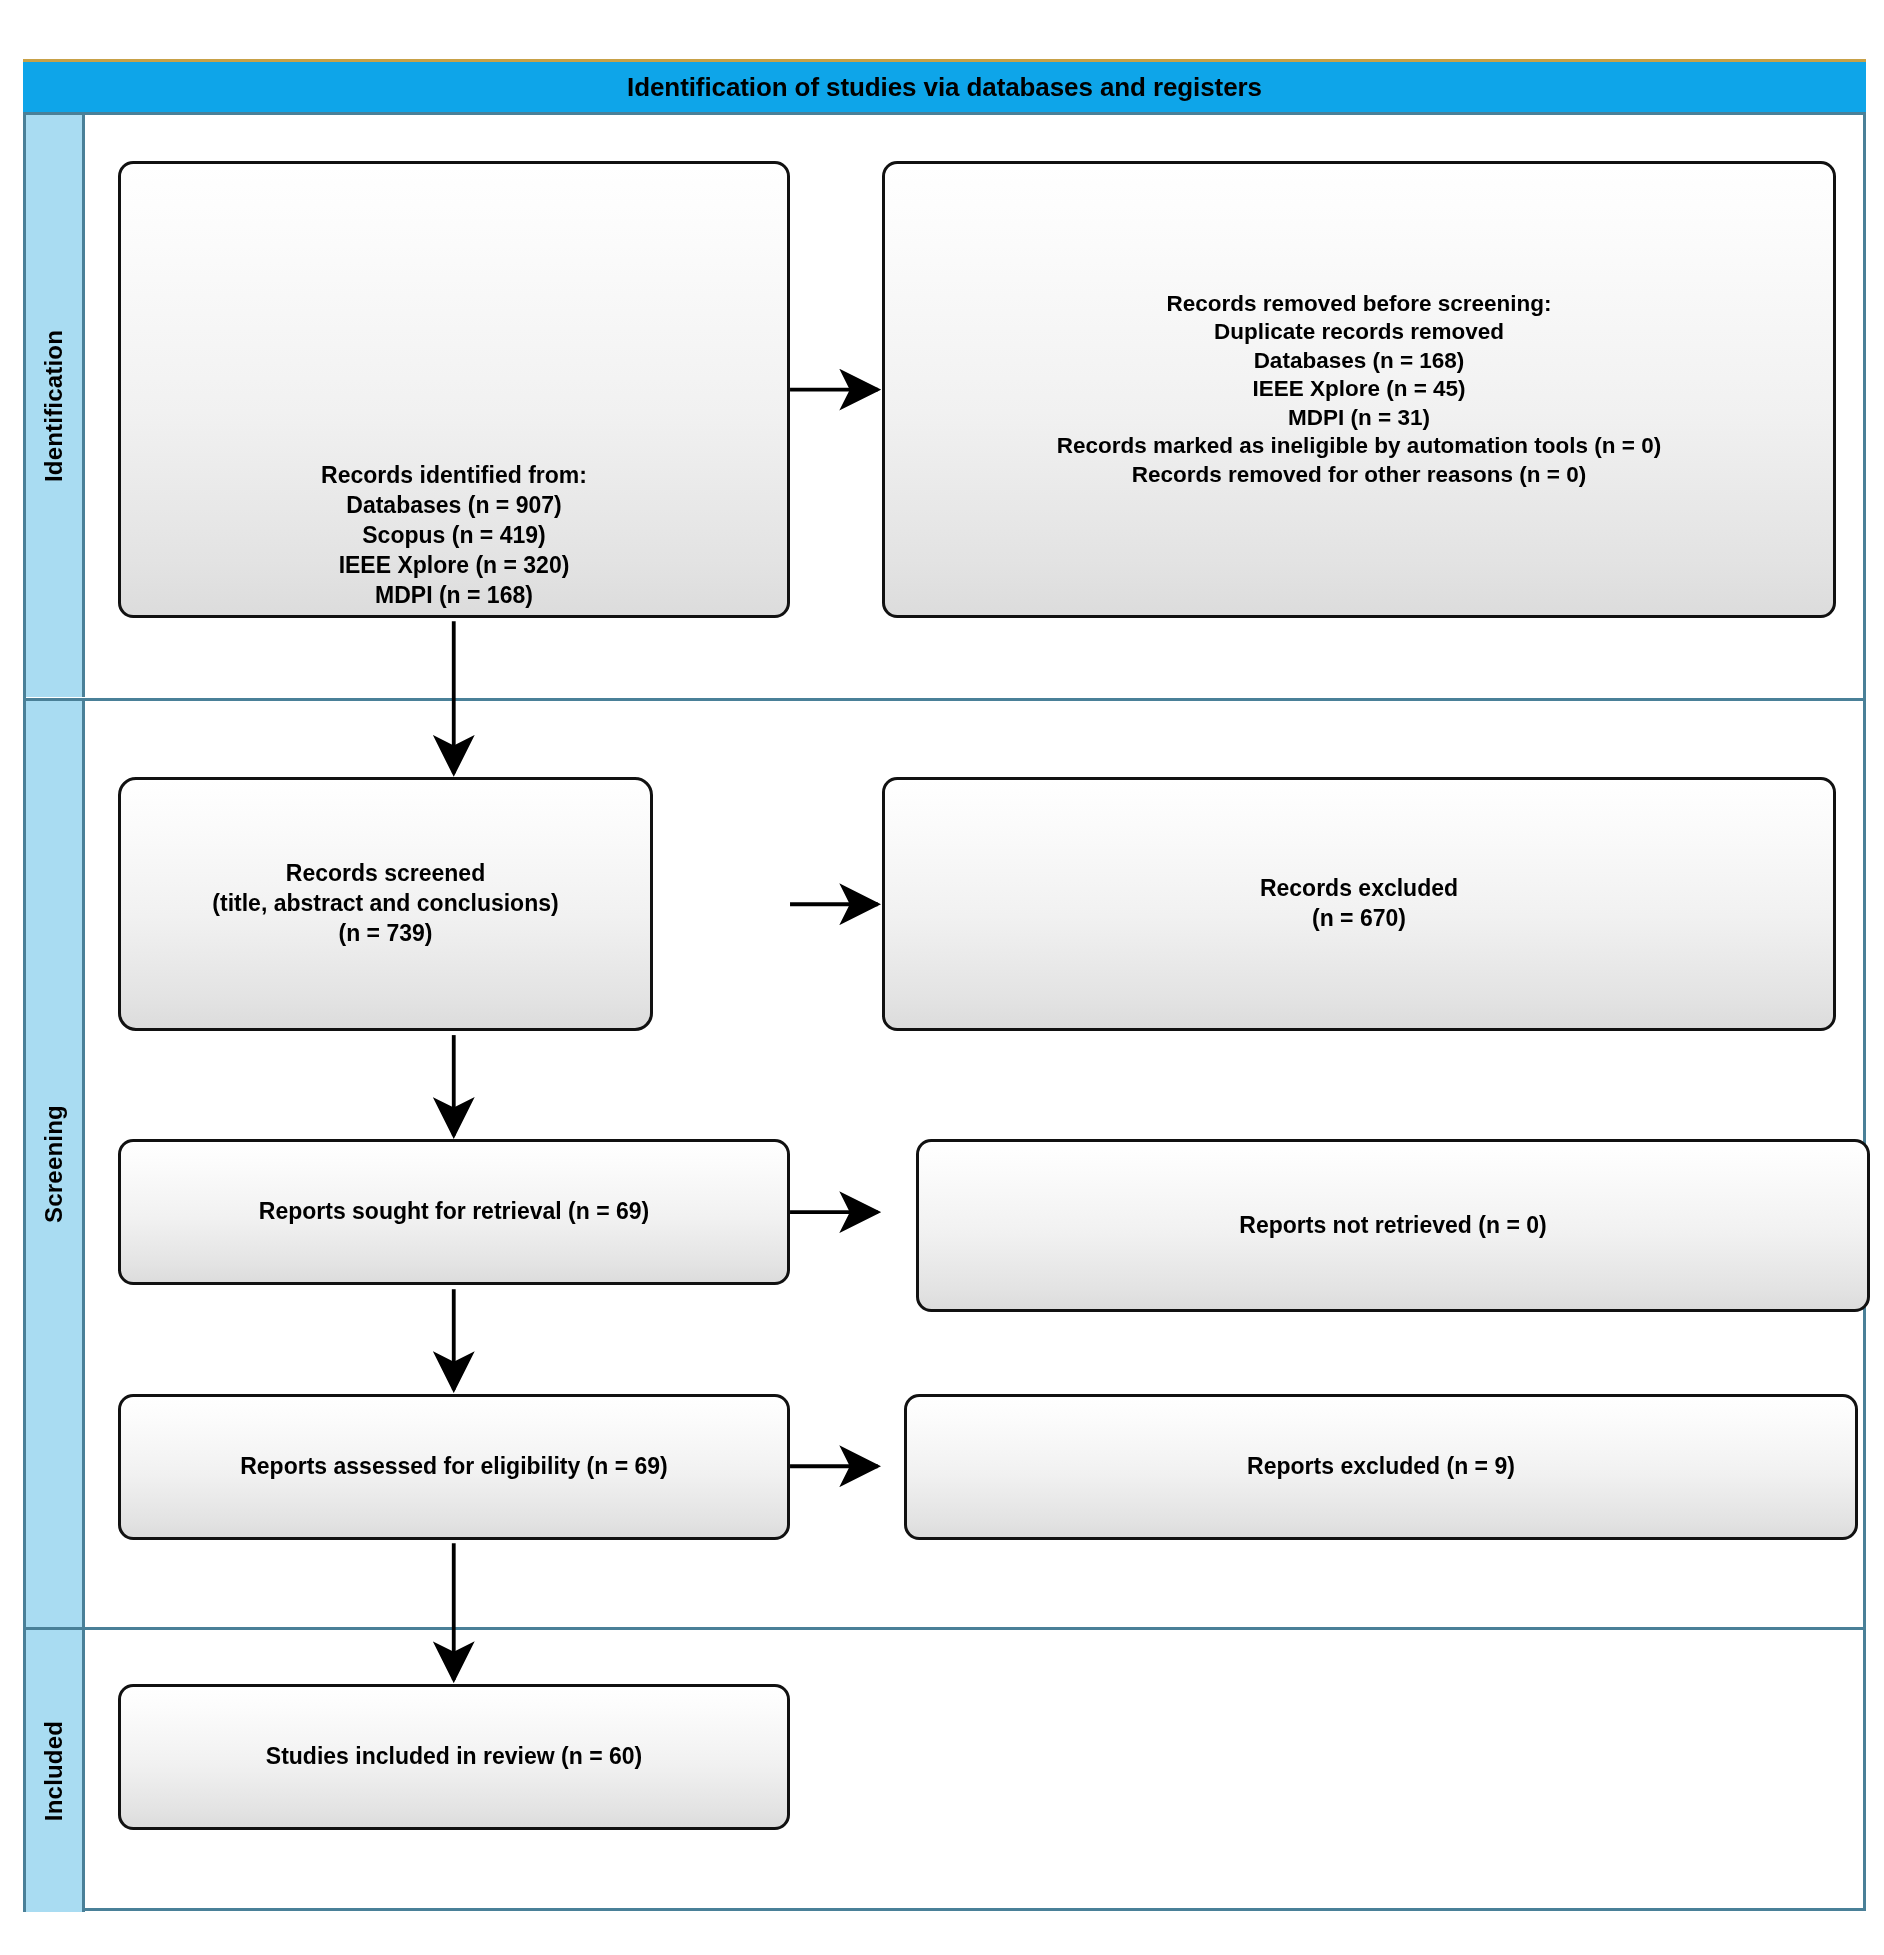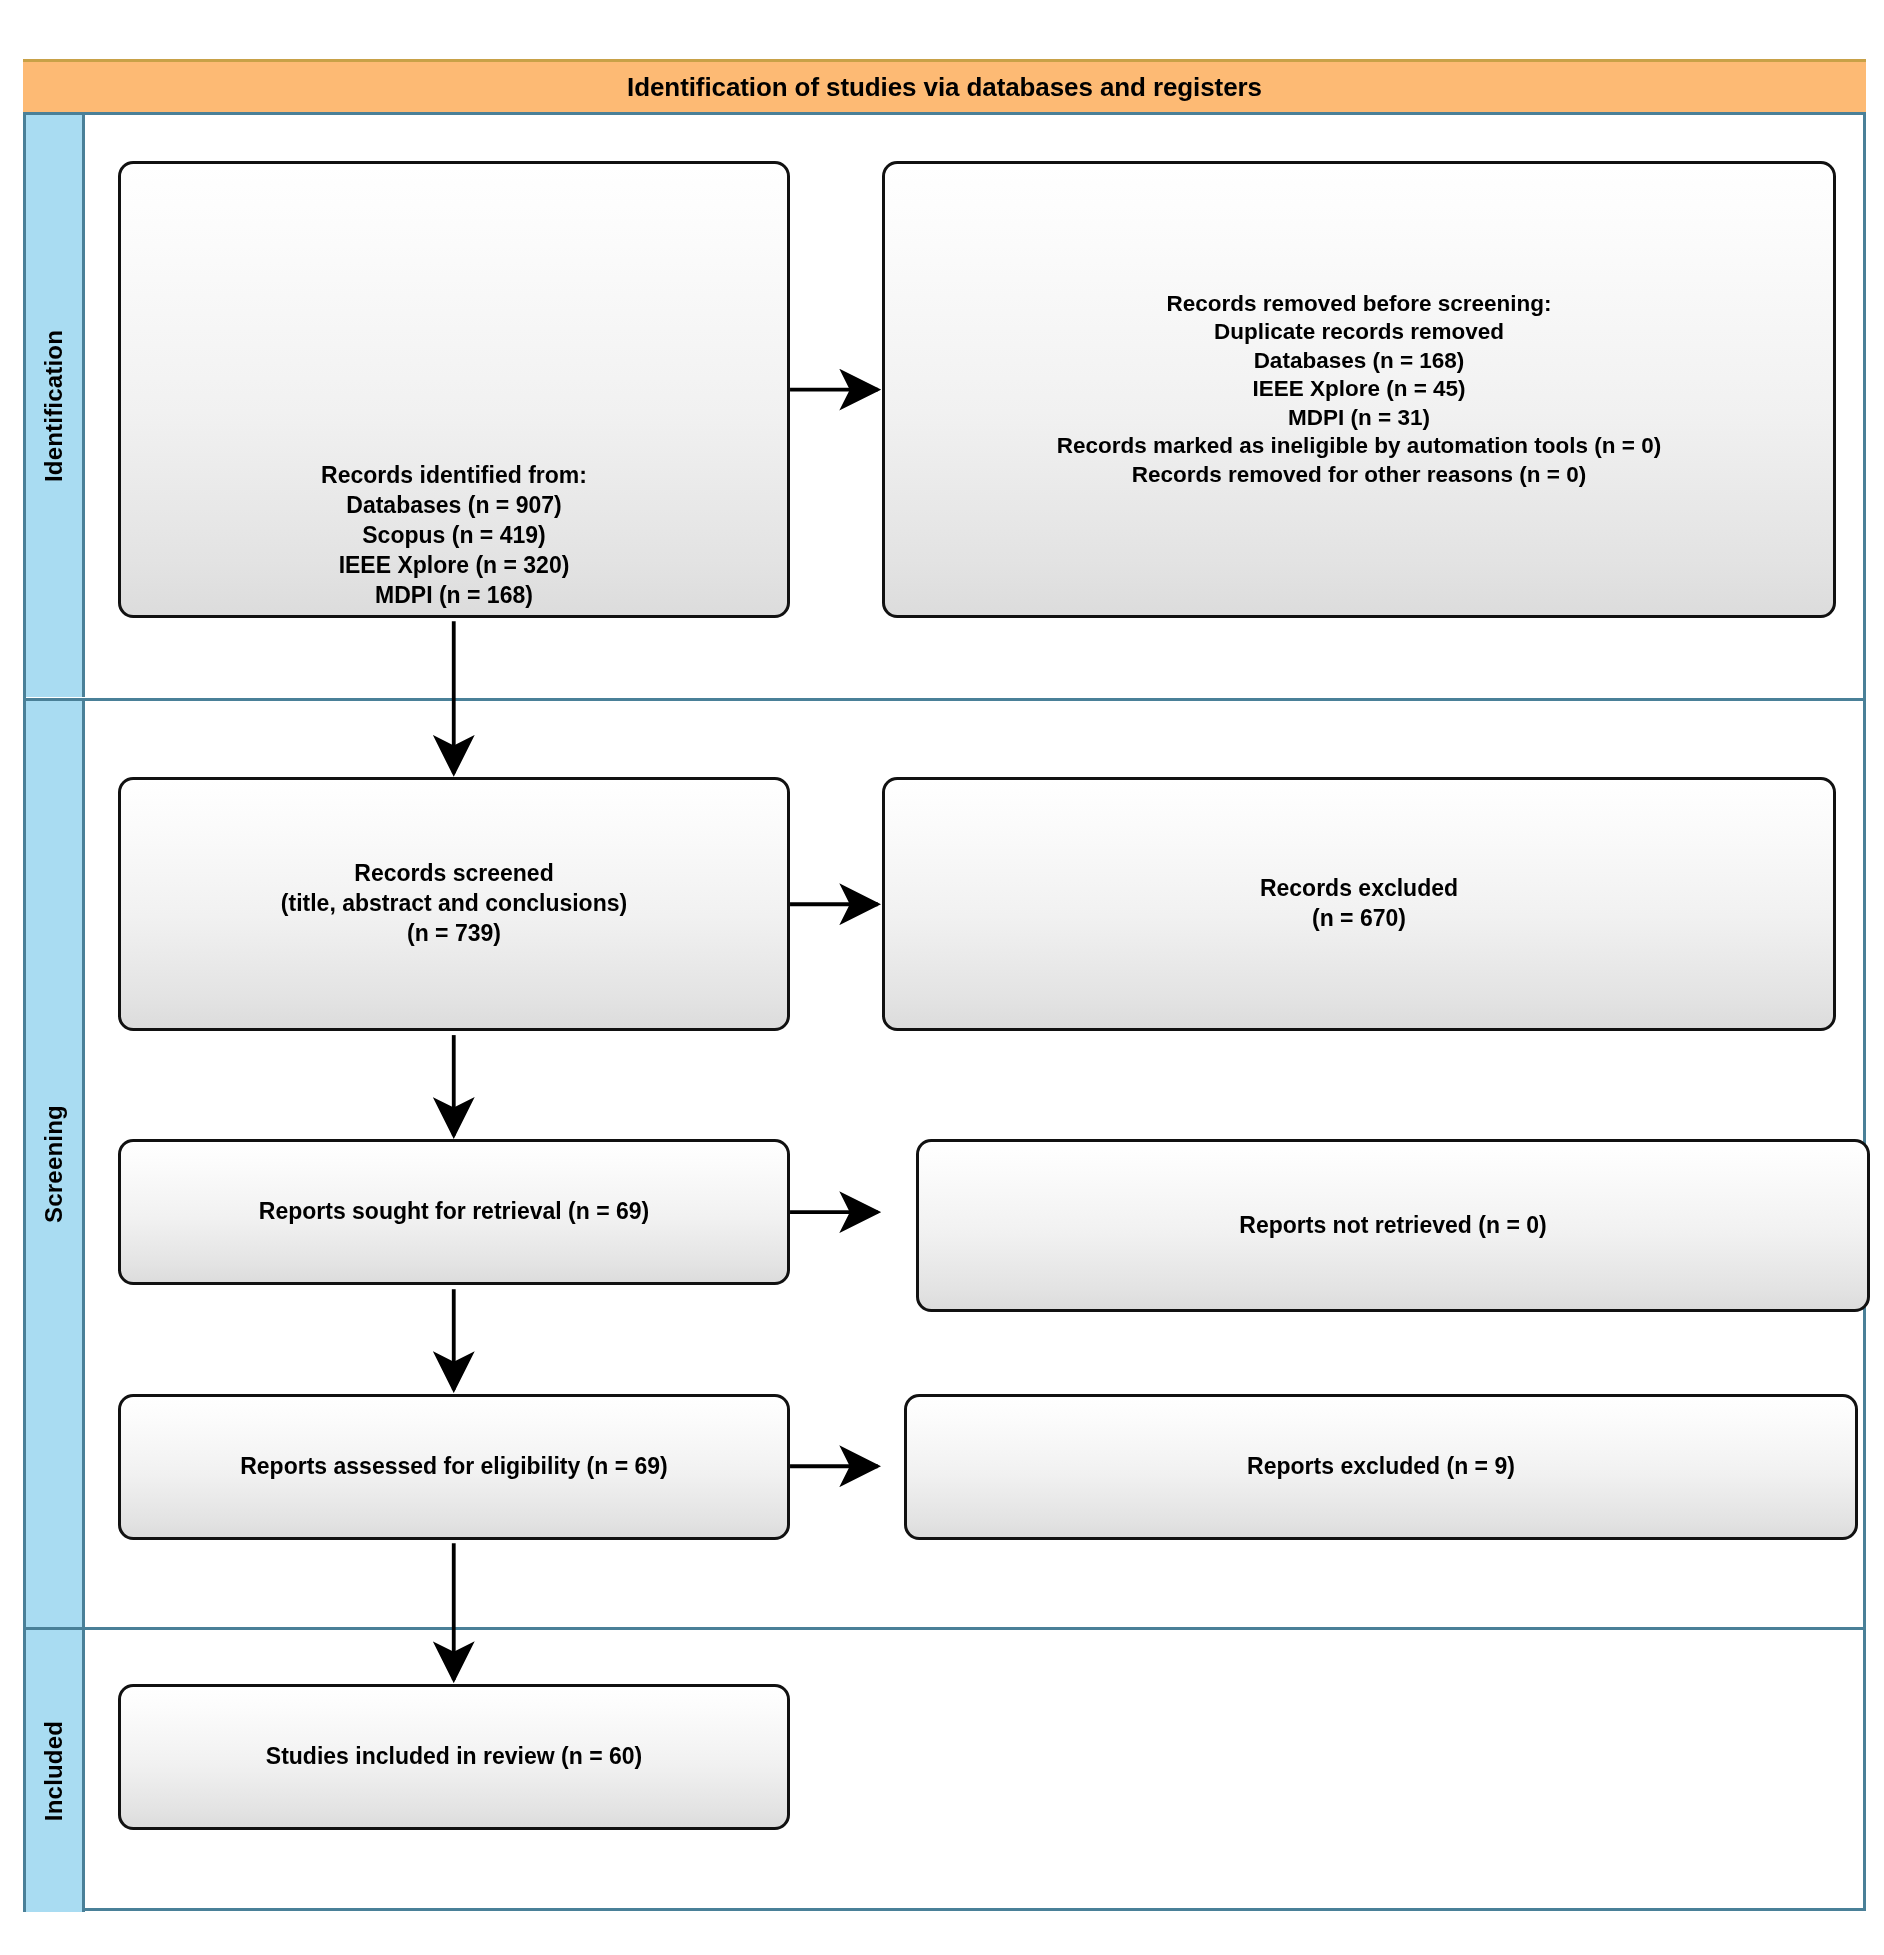--- a/index.html
+++ b/index.html
@@ -22,21 +22,21 @@
     overflow: hidden;
   }
 
   
   .banner {
     position: absolute;
     left: 23px;
     top: 59px;
     width: 1843px;
     height: 56px;
-    background: #fdba74;
+    background: #0ea5e9;
     border-top: 3.8px solid #c8a147;
     border-bottom: 3.8px solid #4a8098;
     box-sizing: border-box;
     display: flex;
     align-items: center;
     justify-content: center;
   }
   .banner-title {
     font-size: 26px;
     font-weight: bold;
@@ -109,21 +109,21 @@
     padding: 4.2px 11px;
     color: #000000;
     font-size: 23px;
     line-height: 1.30;
   }
   .pbox .lines { width: 100%; }
   .pbox .ln { display: block; white-space: nowrap; font-weight: bold; }
 
   
   #box-identified        { left: 118px;  top: 161px;  width: 672px; height: 457px; align-items: flex-end; }
-  #box-screened          { left: 118px;  top: 777px; width: 672px; height: 254px;  }
+  #box-screened          { left: 118px;  top: 777px; width: 535px; height: 254px; border-radius: 18px;  }
   #box-sought            { left: 118px;  top: 1139px; width: 672px; height: 146px;  }
   #box-assessed          { left: 118px;  top: 1394px; width: 672px; height: 146px;  }
   #box-included          { left: 118px;  top: 1684px; width: 672px; height: 146px;  }
 
   
   #box-removed           { left: 882px; top: 161px;  width: 954px; height: 457px; }
   #box-records-excluded  { left: 882px; top: 777px; width: 954px; height: 254px;  }
   #box-not-retrieved     { left: 882px; top: 1139px; width: 954px; height: 173px; margin-left: 34px;  }
   #box-reports-excluded  { left: 882px; top: 1394px; width: 954px; height: 146px; margin-left: 22px;  }
 

